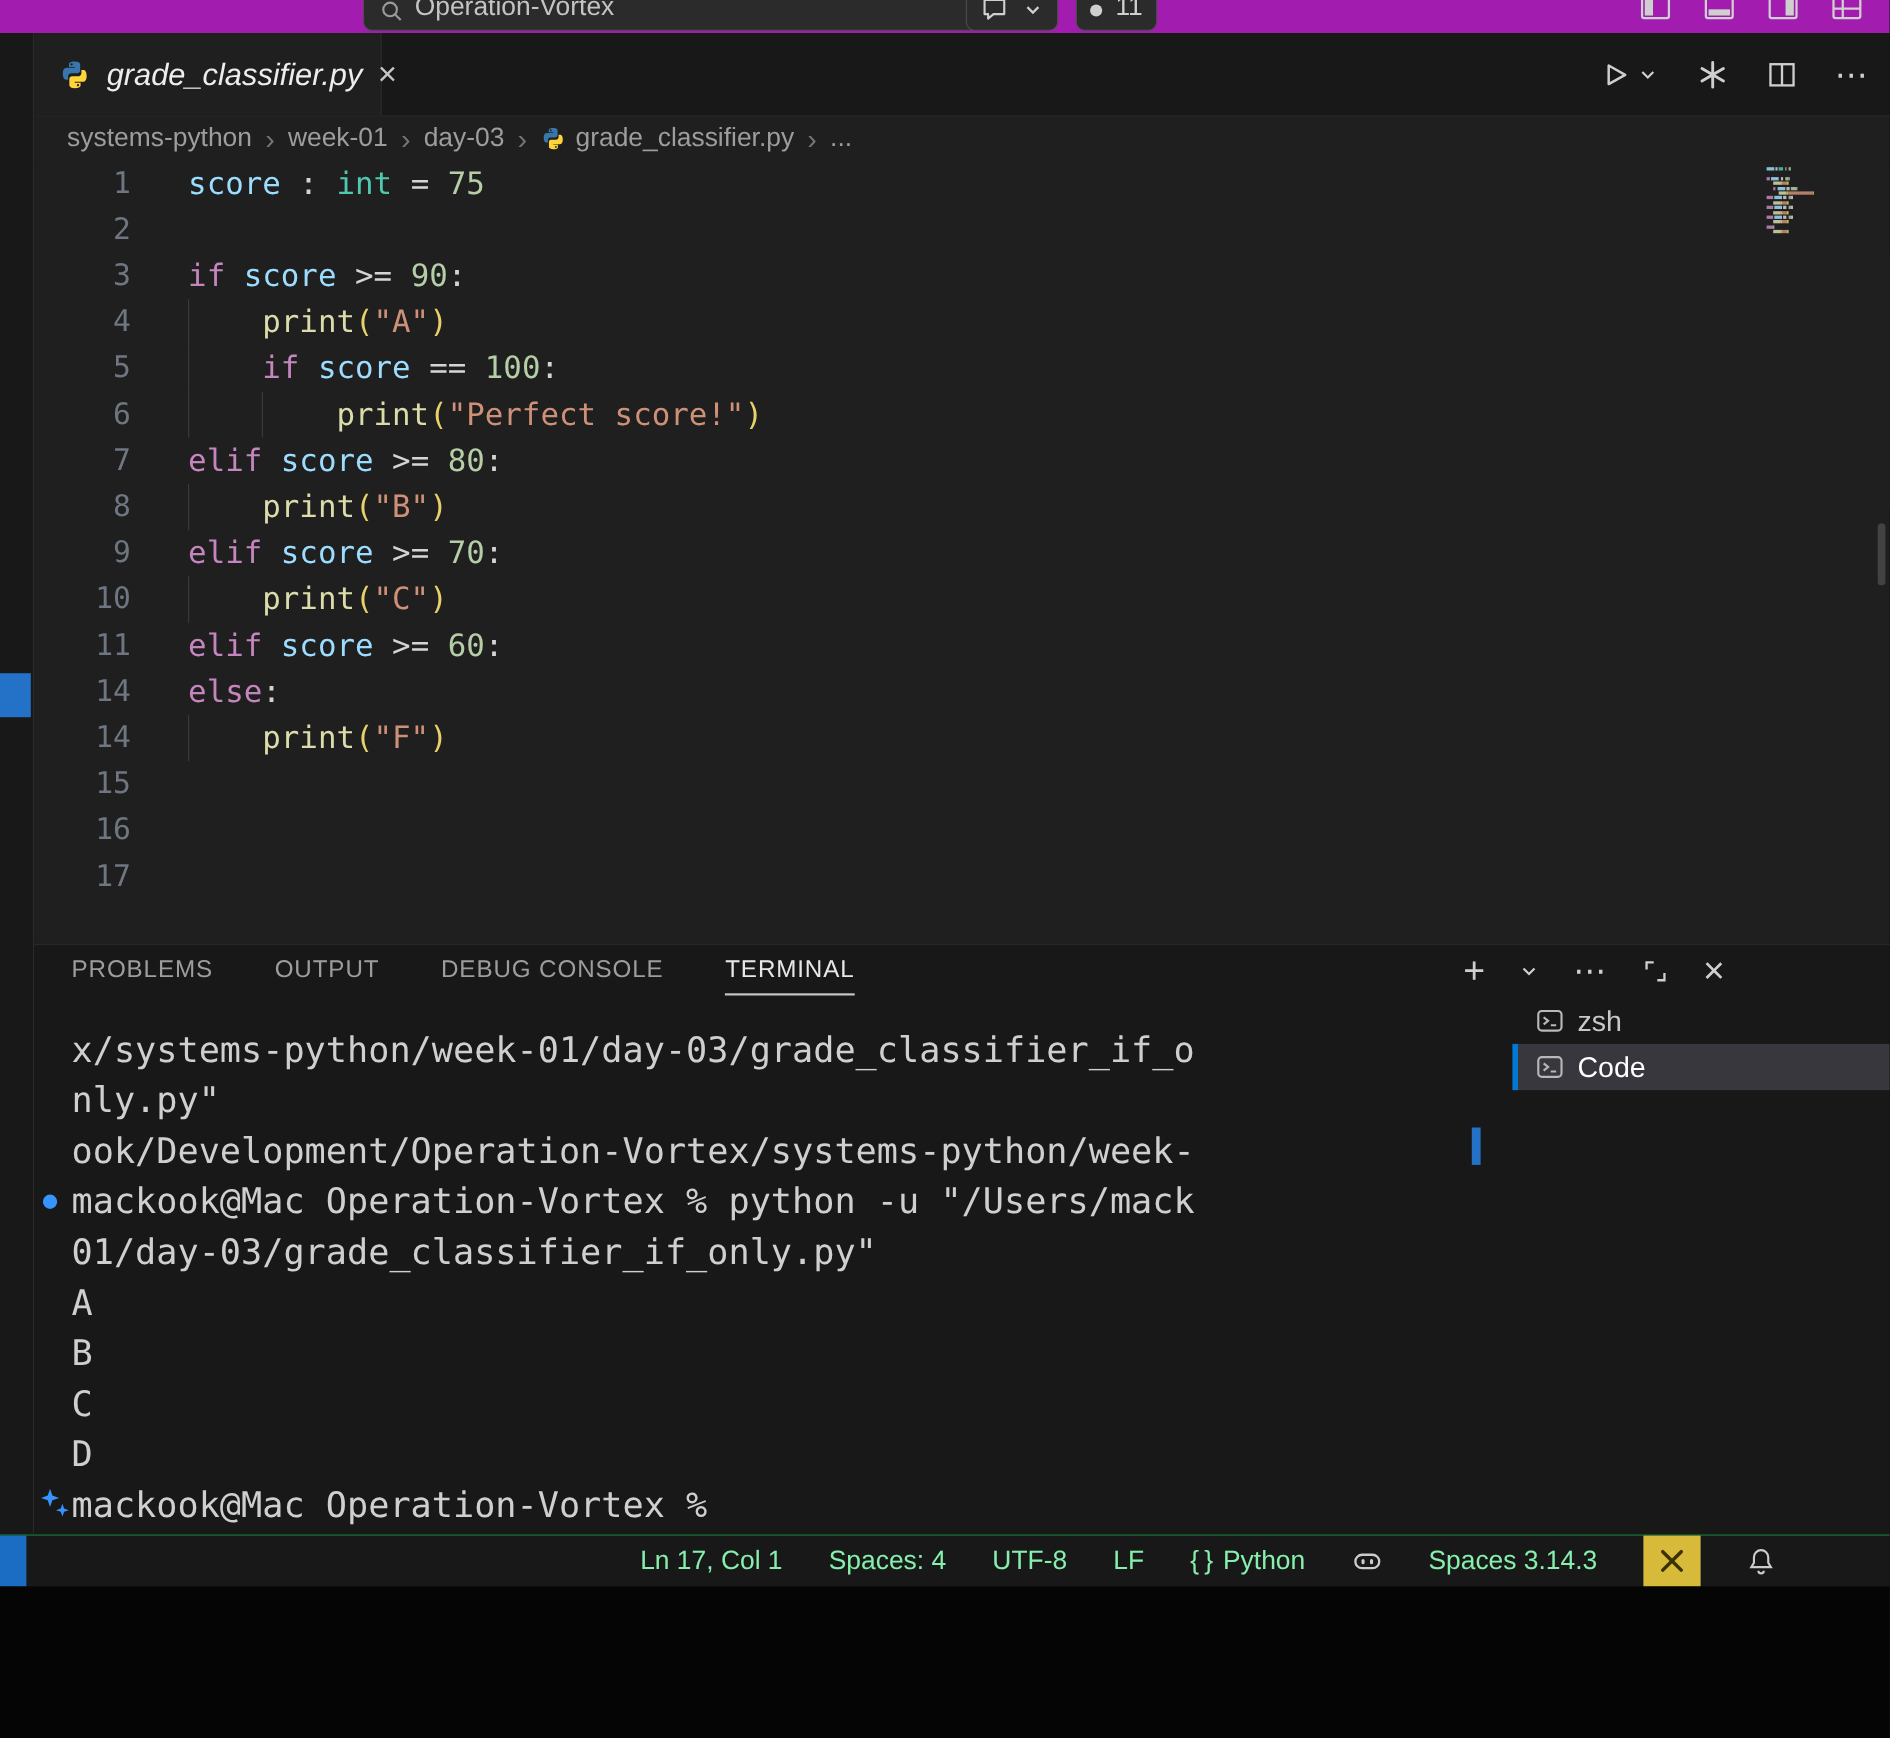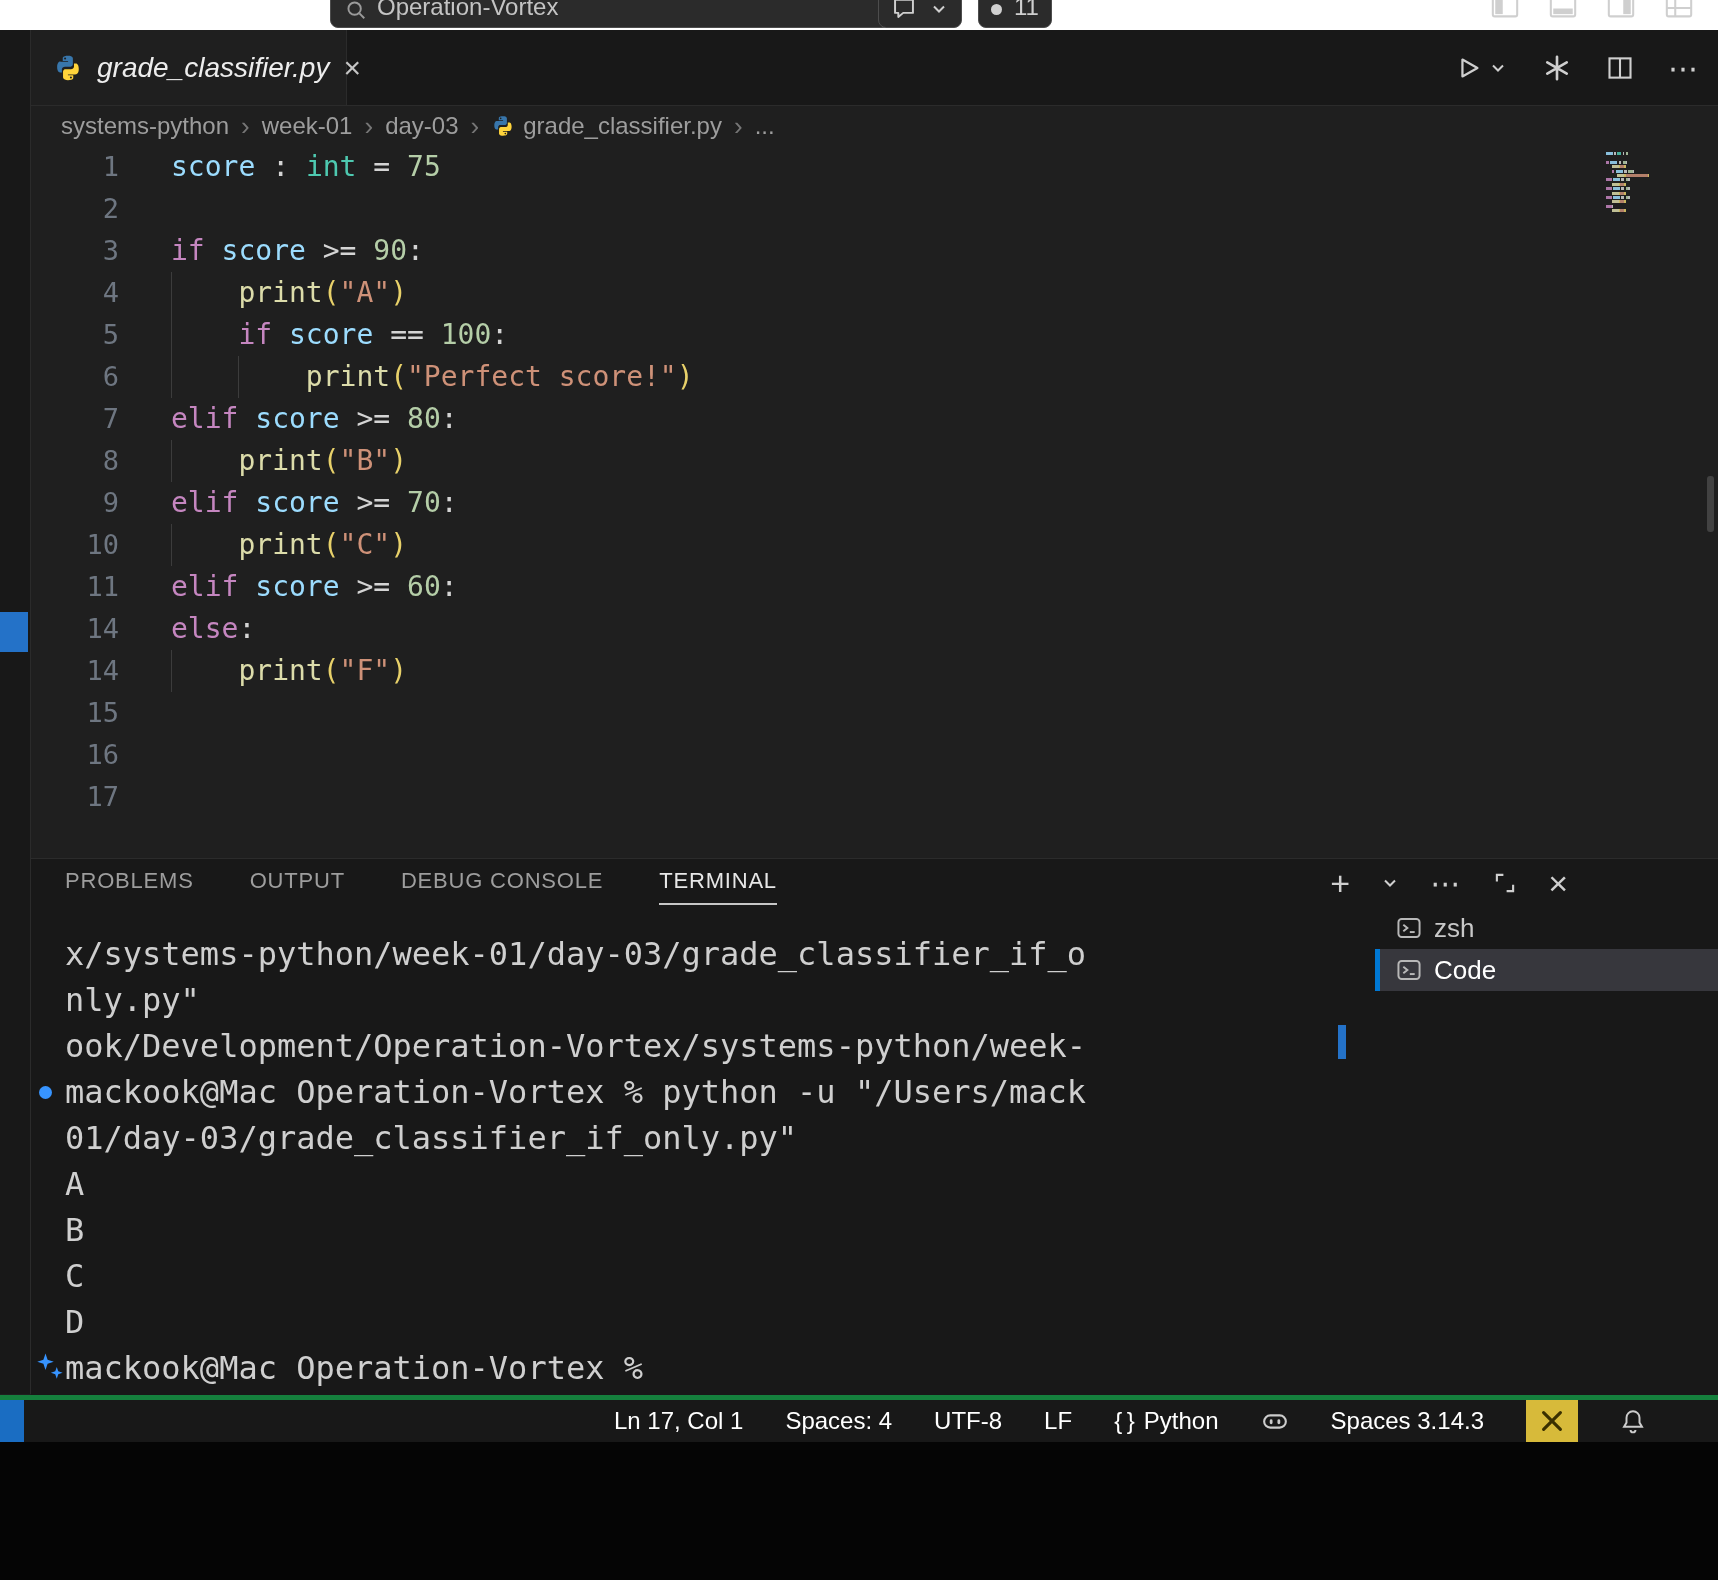--- a/index.html
+++ b/index.html
@@ -1,20 +1,20 @@
 <!DOCTYPE html>
 <html><head>
 <meta charset="utf-8">
 <style>
   html,body{margin:0;padding:0;background:#000;}
   .window{position:relative;width:1718px;height:1580px;background:#1f1f1f;overflow:hidden;
           font-family:"Liberation Sans",sans-serif;color:#cccccc;}
 
   
-  .titlebar{position:relative;height:30px;background:#ffffff;overflow:hidden;z-index:10;}
+  .titlebar{position:relative;height:30px;background:#a21caf;overflow:hidden;z-index:10;}
   .search-box{position:absolute;left:330px;top:-16px;width:560px;height:44px;background:#2b2b2b;
               border:1px solid #4d4d4d;border-radius:8px;display:flex;align-items:flex-end;
               padding:0 0 6px 14px;gap:10px;font-size:24px;color:#c4c4c4;box-sizing:border-box;}
   .tb-pill{position:absolute;top:-14px;height:42px;border:1px solid #4d4d4d;background:#2b2b2b;
            border-radius:8px;display:flex;align-items:flex-end;padding:0 12px 6px 12px;gap:12px;
            font-size:24px;color:#cfcfcf;box-sizing:border-box;}
   .tb-pill.p1{left:878px;}
   .tb-pill.p2{left:978px;}
   .tb-dot{width:11px;height:11px;border-radius:50%;background:#d0d0d0;margin-bottom:6px;}
   .tb-icons{position:absolute;right:24px;top:-8px;display:flex;gap:28px;align-items:flex-end;}
@@ -73,23 +73,23 @@
   .t-dot{position:absolute;left:-26px;top:17px;width:13px;height:13px;border-radius:50%;background:#3794ff;}
   .t-sparkle{position:absolute;left:-30px;top:7px;}
   .term-sidebar{position:absolute;right:0;top:0;width:343px;}
   .term-item{height:42px;display:flex;align-items:center;gap:12px;padding-left:16px;font-size:26px;color:#c8c8c8;
              border-left:5px solid transparent;box-sizing:border-box;}
   .term-item.active{background:#37373d;border-left-color:#0078d4;color:#ffffff;}
   .term-ic{display:flex;}
   .scroll-deco{position:absolute;left:1307px;top:118px;width:8px;height:34px;background:#2472c8;}
 
   
-  .statusbar{position:relative;height:47px;background:#181818;border-top:5px solid #15803d;
-             display:flex;align-items:center;justify-content:flex-end;gap:42px;padding-right:72px;
-             font-size:24px;color:#ffffff;box-sizing:border-box;}
+  .statusbar{position:relative;height:47px;background:#181818;border-top:1px solid #15803d;
+             display:flex;align-items:center;justify-content:flex-end;gap:42px;padding-right:104px;
+             font-size:24px;color:#86efac;box-sizing:border-box;}
   .sb-stub{position:absolute;left:0;top:0;width:24px;height:100%;background:#1a6dc2;}
   .sb-item{display:flex;align-items:center;gap:10px;white-space:nowrap;}
   .sb-braces{font-size:24px;letter-spacing:-1px;}
   .sb-item.sb-hl{background:#d7ba3a;height:100%;padding:0 12px;display:flex;align-items:center;}
   .bottom-fill{height:138px;background:#050505;}
   svg{display:block;}
 </style>
 </head>
 <body>
 

